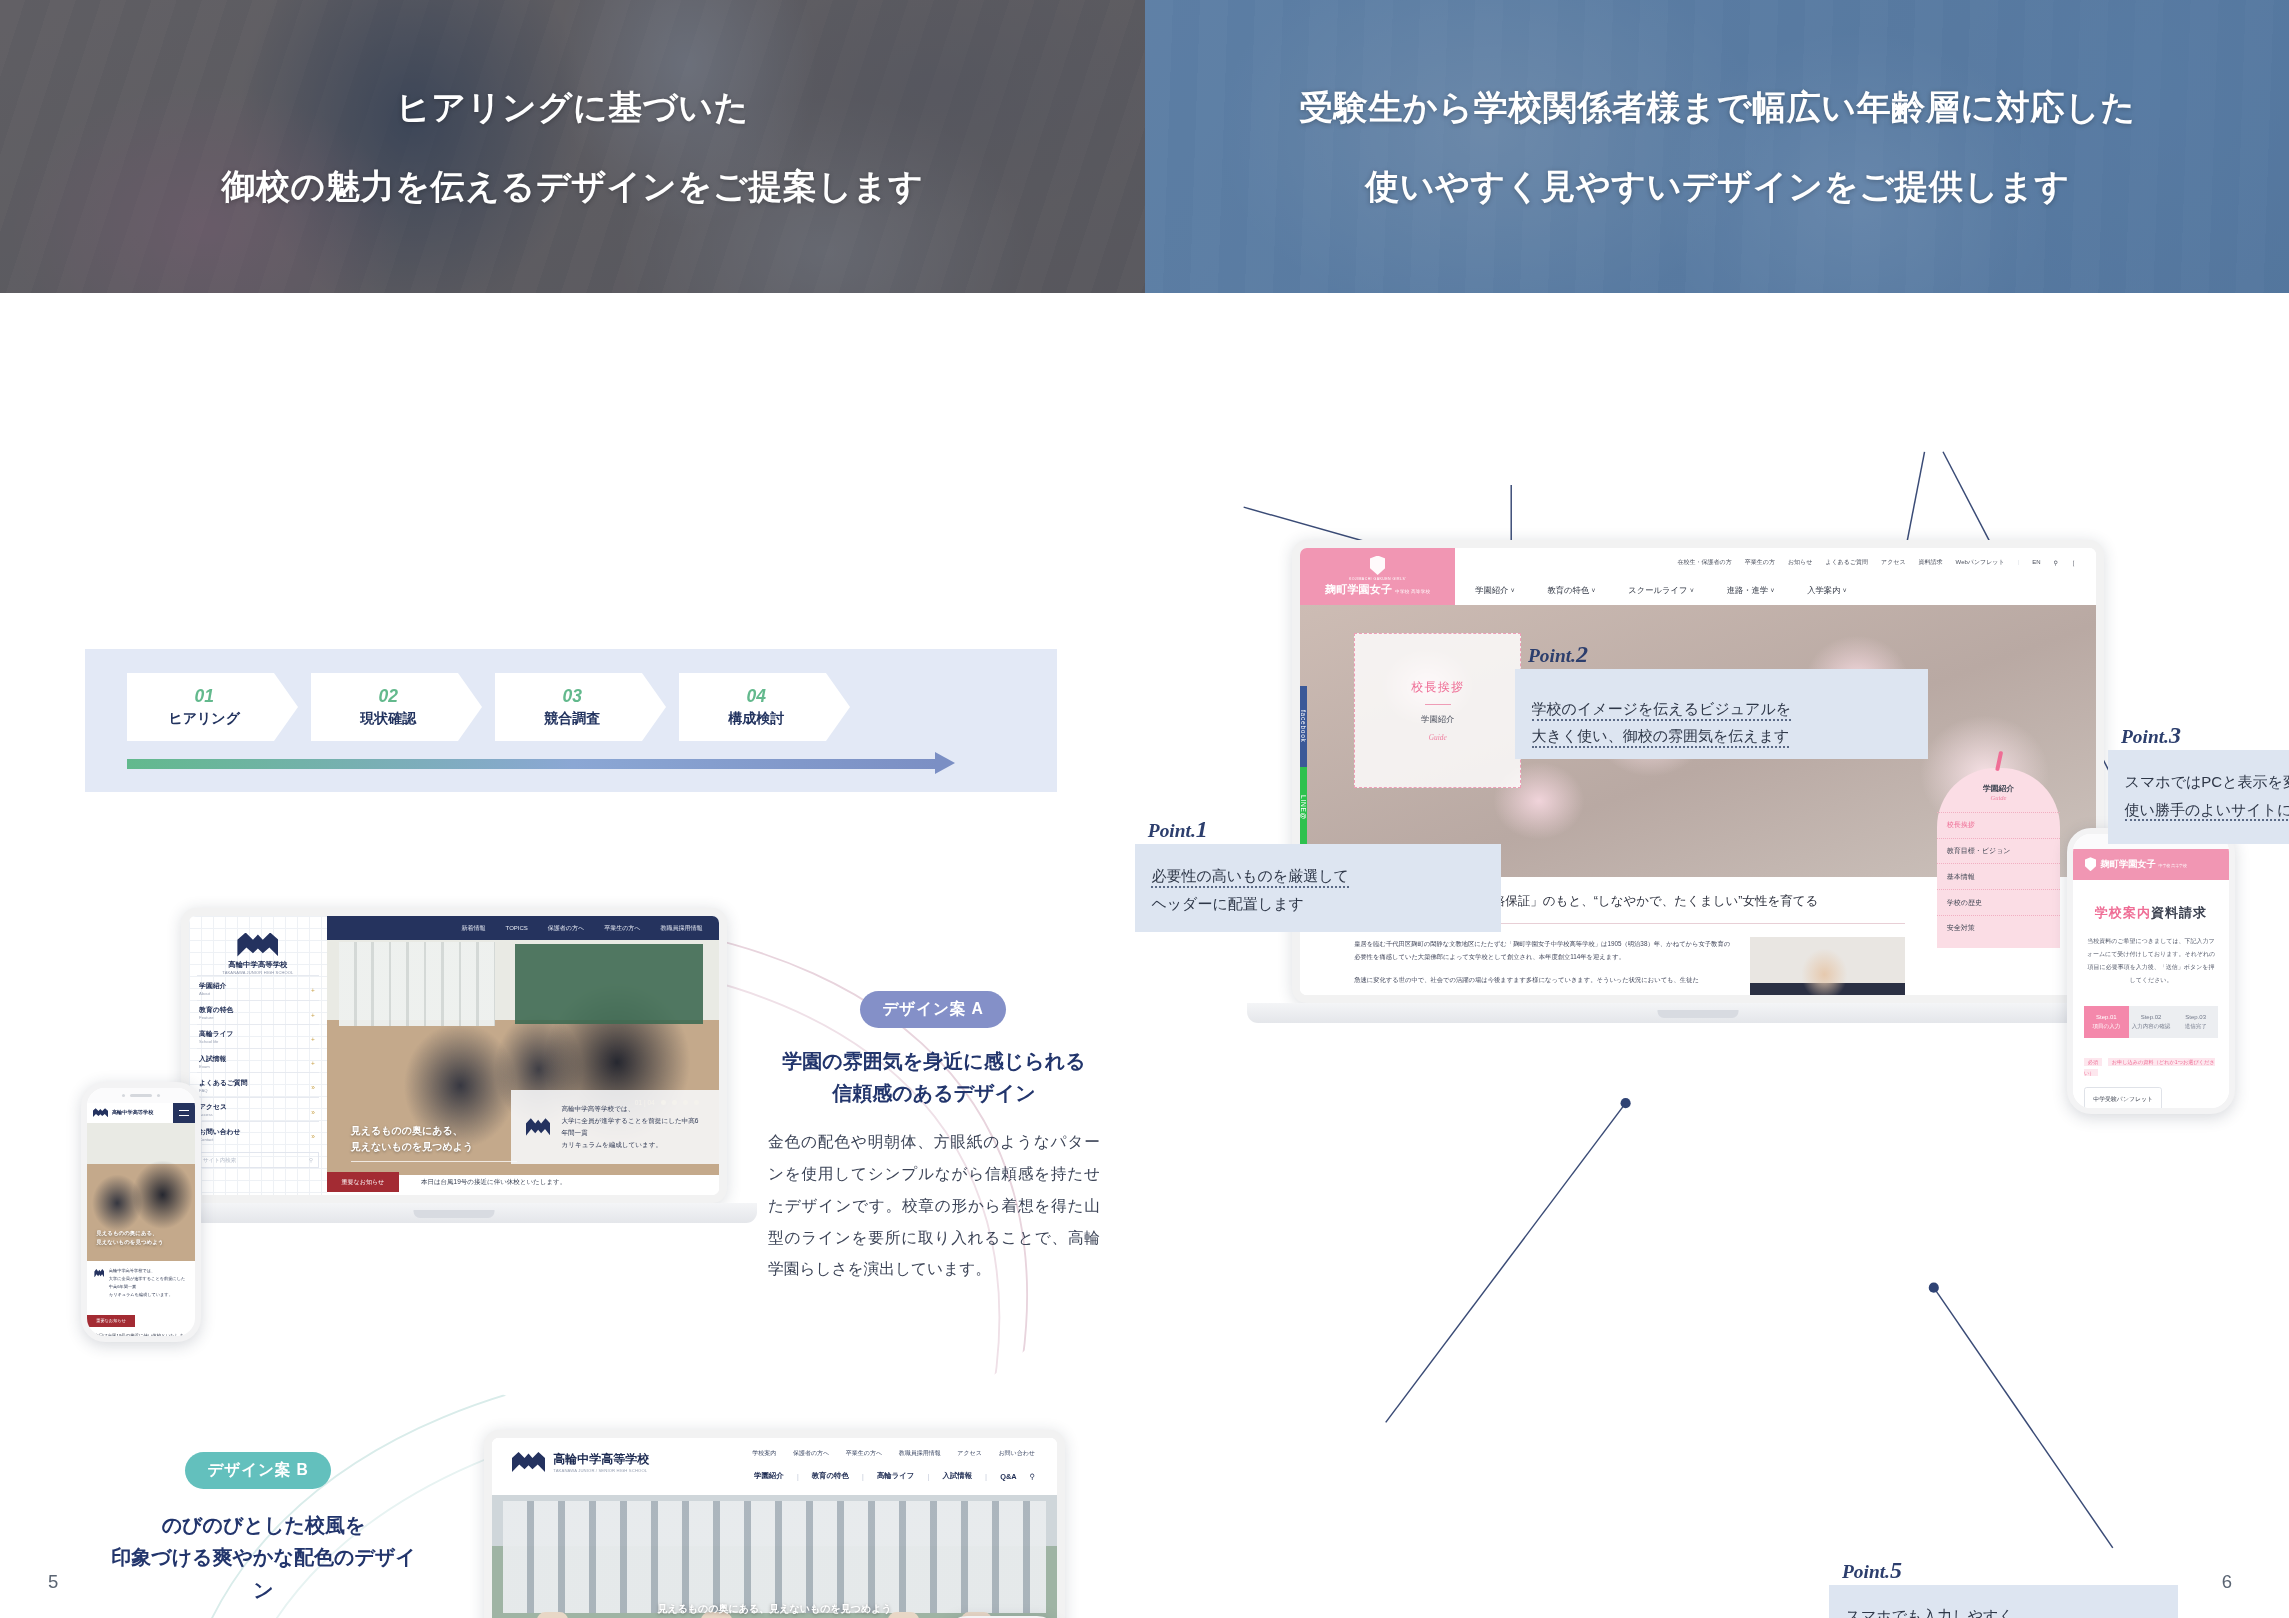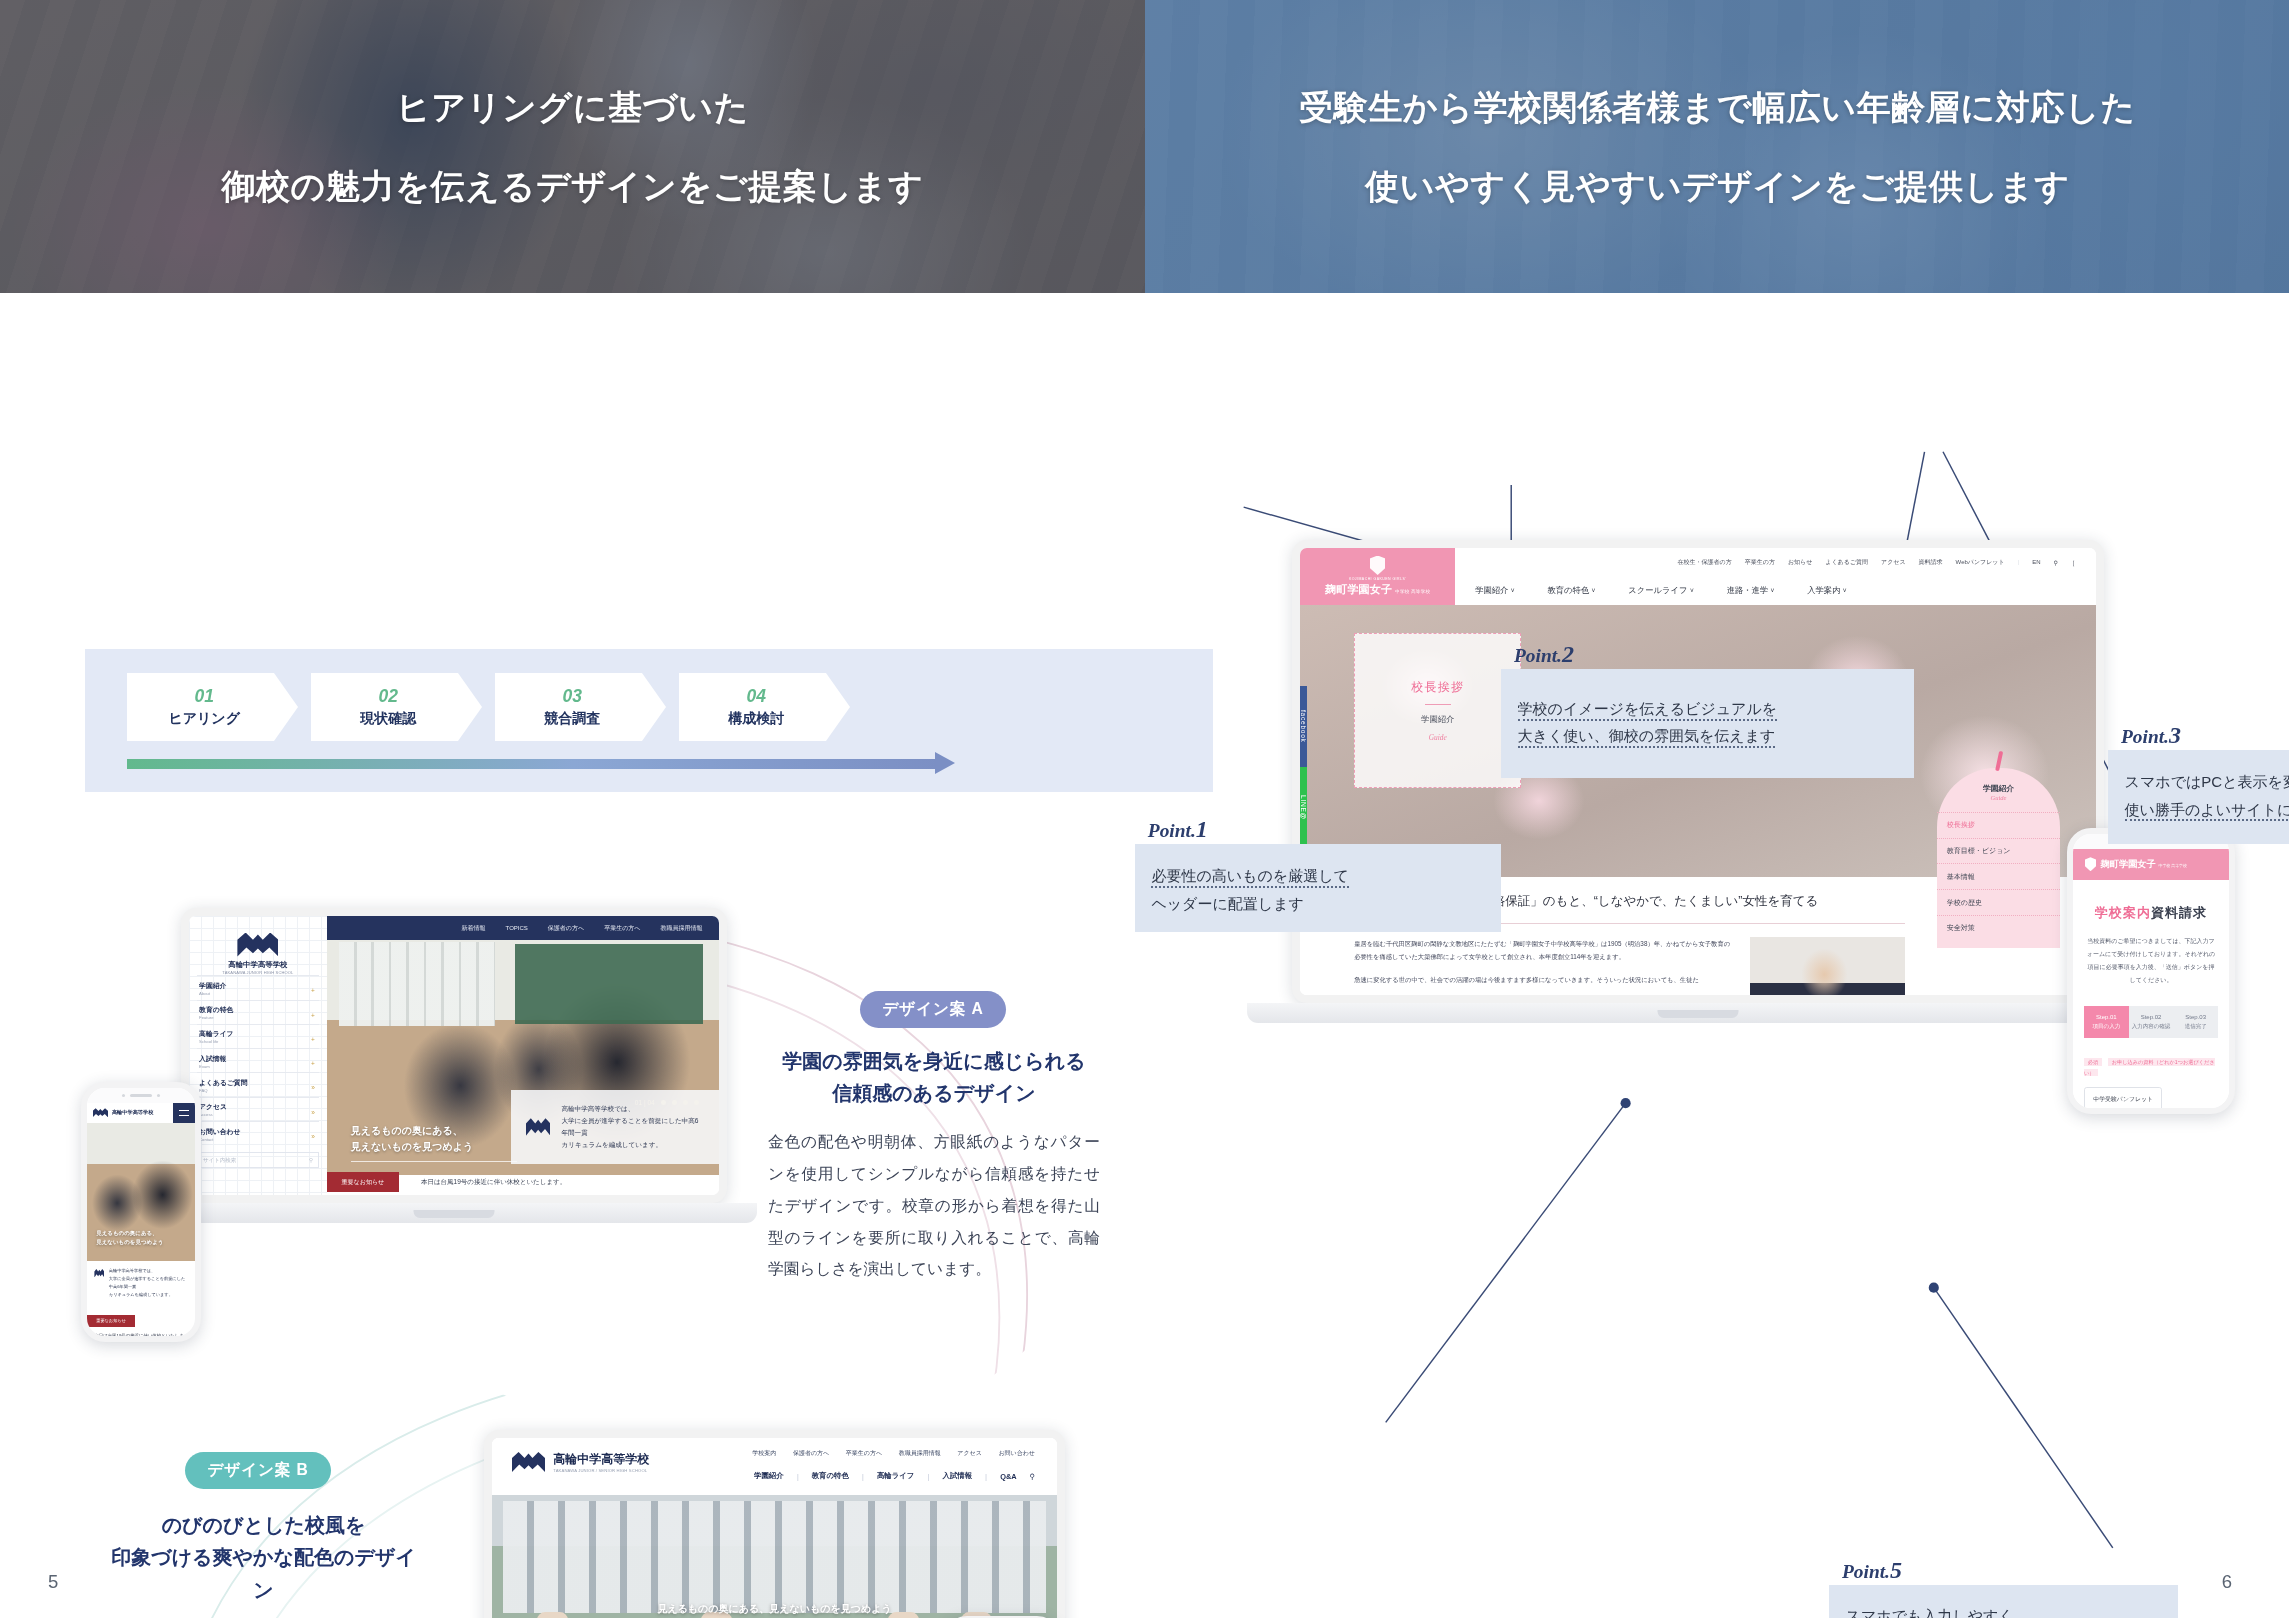--- a/index.html
+++ b/index.html
@@ -48,21 +48,21 @@
 
   
   .spread { position:relative; width:2290px; height:1326px; background:#fff; }
   .page-num{ position:absolute; bottom:26px; font-size:18.5px; color:#5a6472; }
   .pn-left{ left:48px; }  .pn-right{ right:57px; }
 
   
   .left-page{ position:absolute; left:0; top:0; width:1144px; height:100%; }
 
   .steps-band{
-    position:absolute; left:85px; top:356px; width:1128px; height:143px;
+    position:absolute; left:85px; top:356px; width:972px; height:143px;
     background:#e3e9f6;
   }
   .steps-row{ position:absolute; left:42px; top:24px; display:flex; }
   .chev{
     position:relative; width:171px; height:68px; background:#fff;
     margin-right:13px;
     clip-path:polygon(0 0, calc(100% - 24px) 0, 100% 50%, calc(100% - 24px) 100%, 0 100%);
     display:flex; flex-direction:column; align-items:center; justify-content:center;
     padding-right:16.6px;
   }
@@ -689,21 +689,21 @@
     <div class="callout" style="left:-9.2px;top:551px;width:366px;">
       <div class="ptag">
         <span>Point.</span><b>1</b>
       </div>
       <div class="ln" style="margin-top:9.2px;">
         <span class="dotted">必要性の高いものを厳選して</span>
       </div>
       <div class="ln">ヘッダーに配置します</div>
     </div>
 
-    <div class="callout" style="left:357px;top:376px;width:413px;height:109px;">
+    <div class="callout" style="left:371px;top:376px;width:413px;height:90px;">
       <div class="ptag">
         <span>Point.</span><b>2</b>
       </div>
       <div class="ln" style="margin-top:16.6px;">
         <span class="dotted">学校のイメージを伝えるビジュアルを</span>
       </div>
       <div class="ln">
         <span class="dotted">大きく使い、御校の雰囲気を伝えます</span>
       </div>
     </div>

